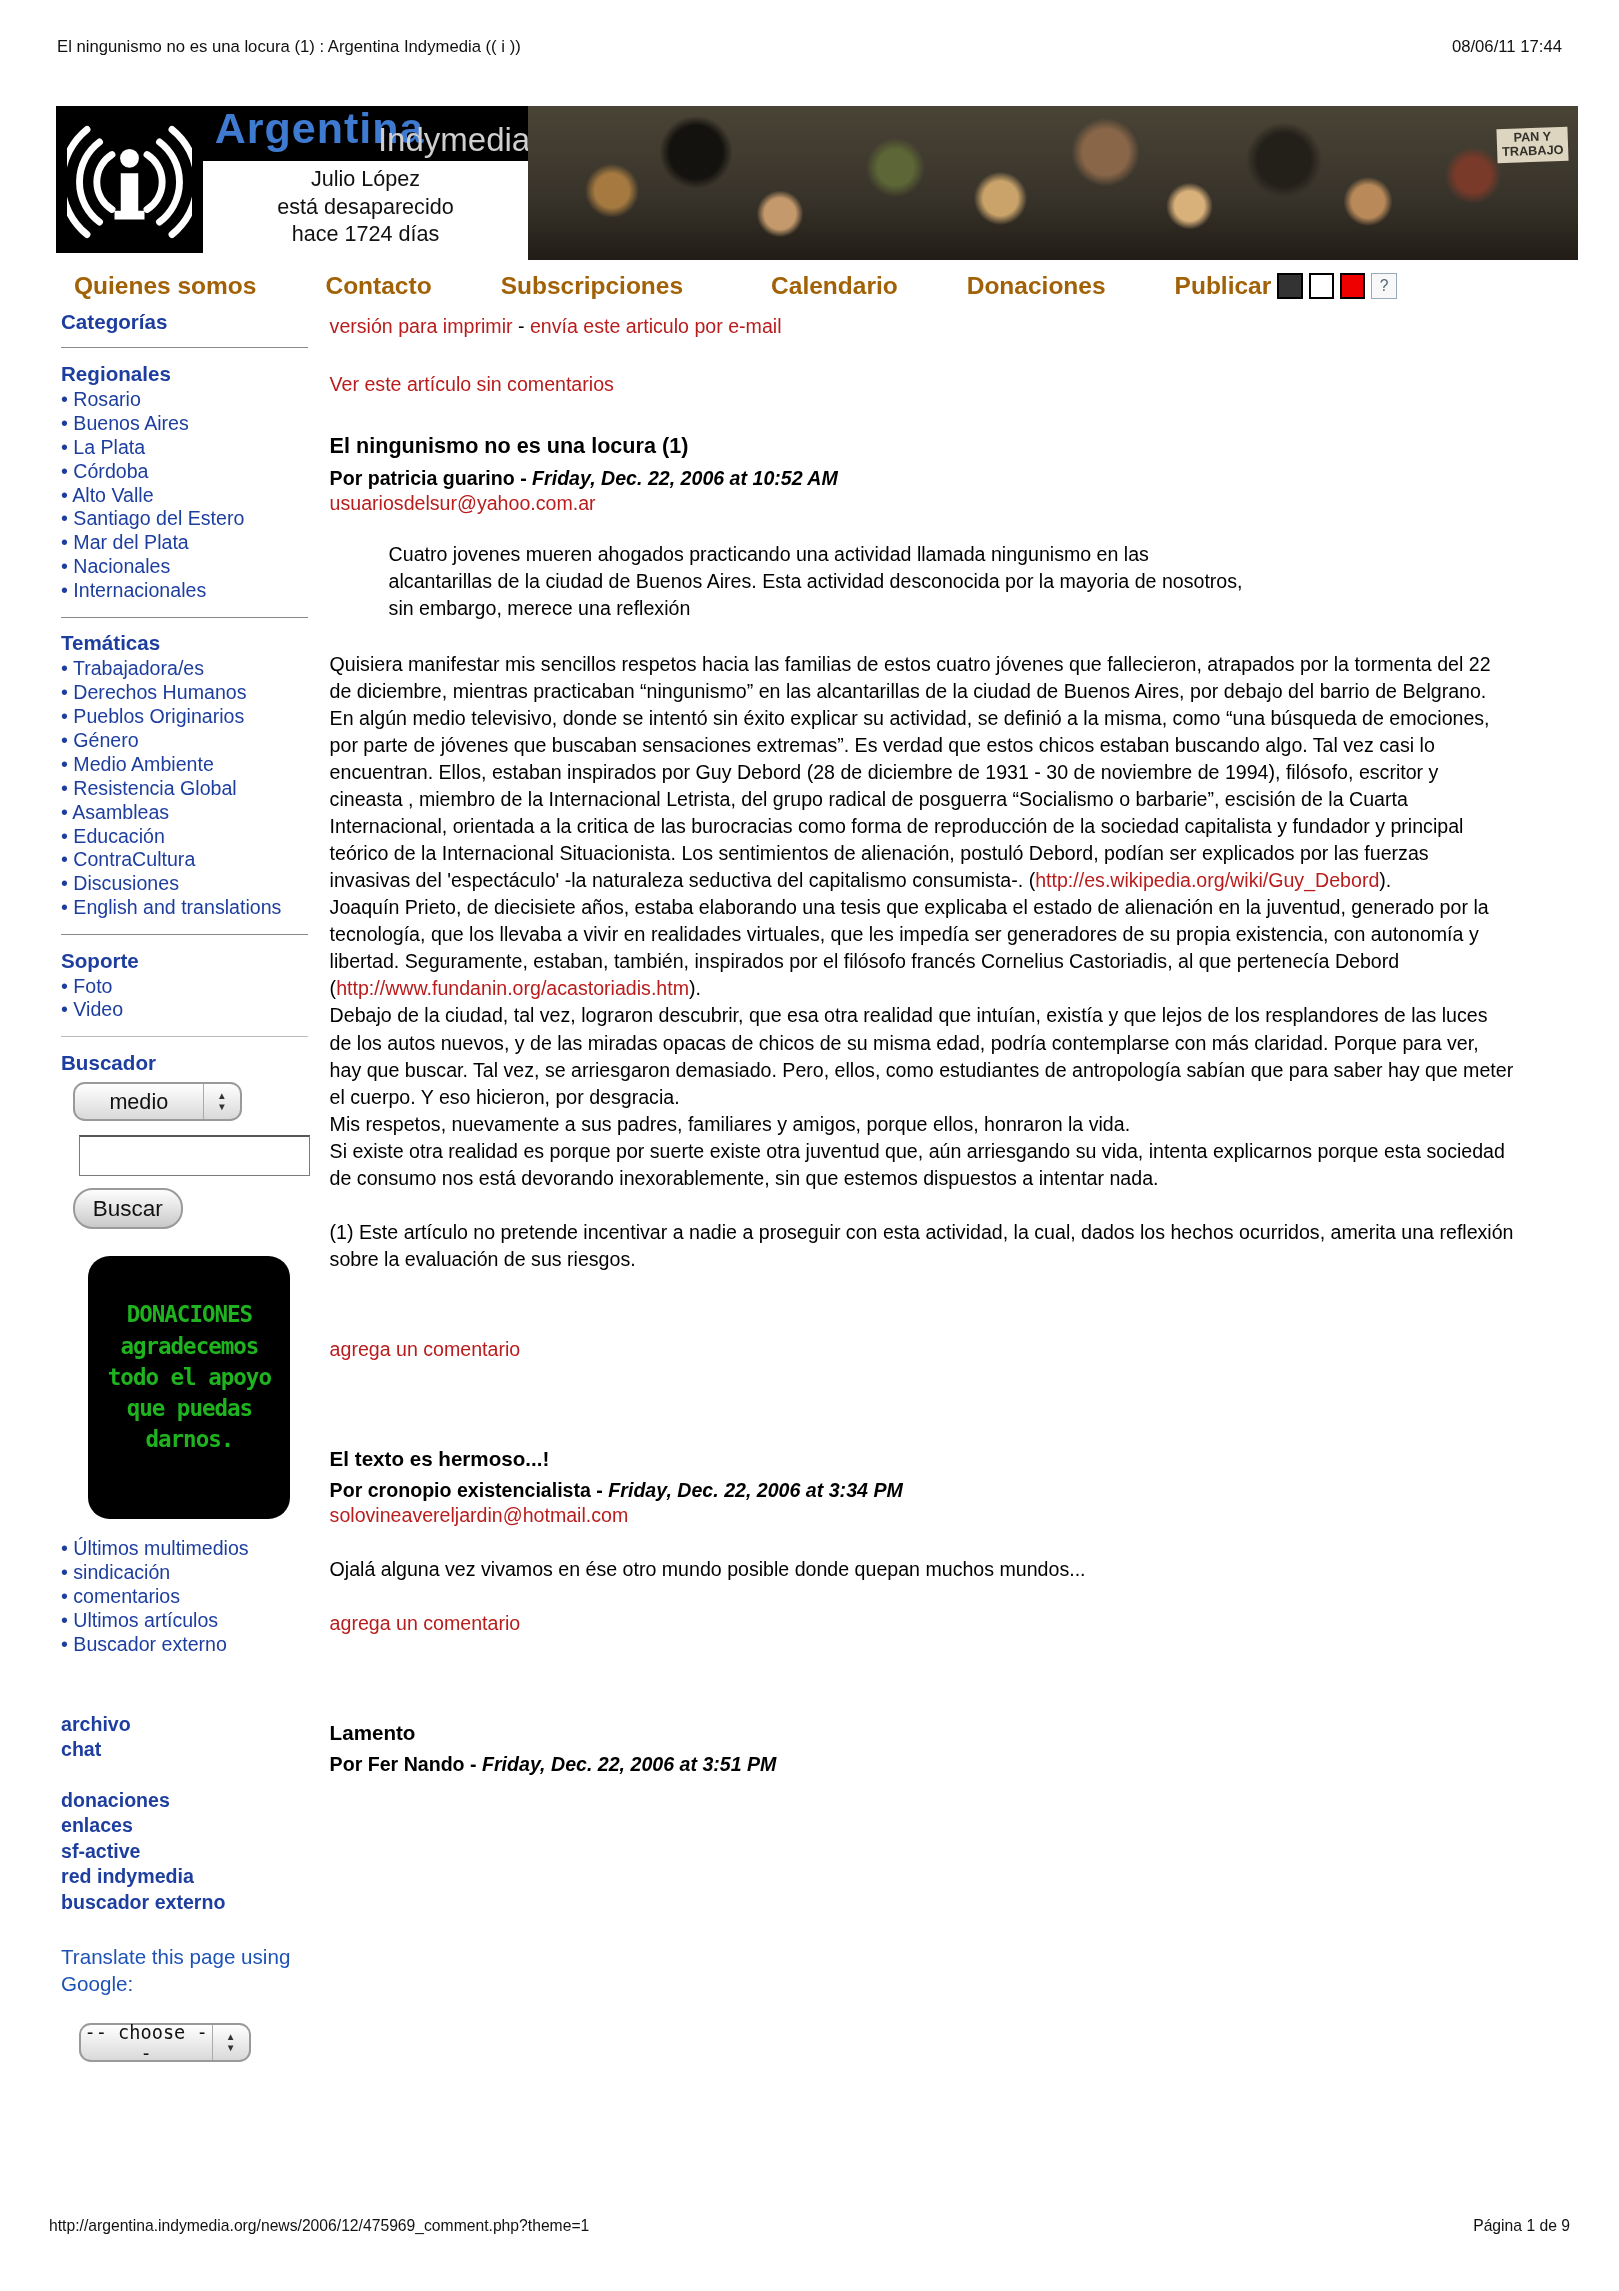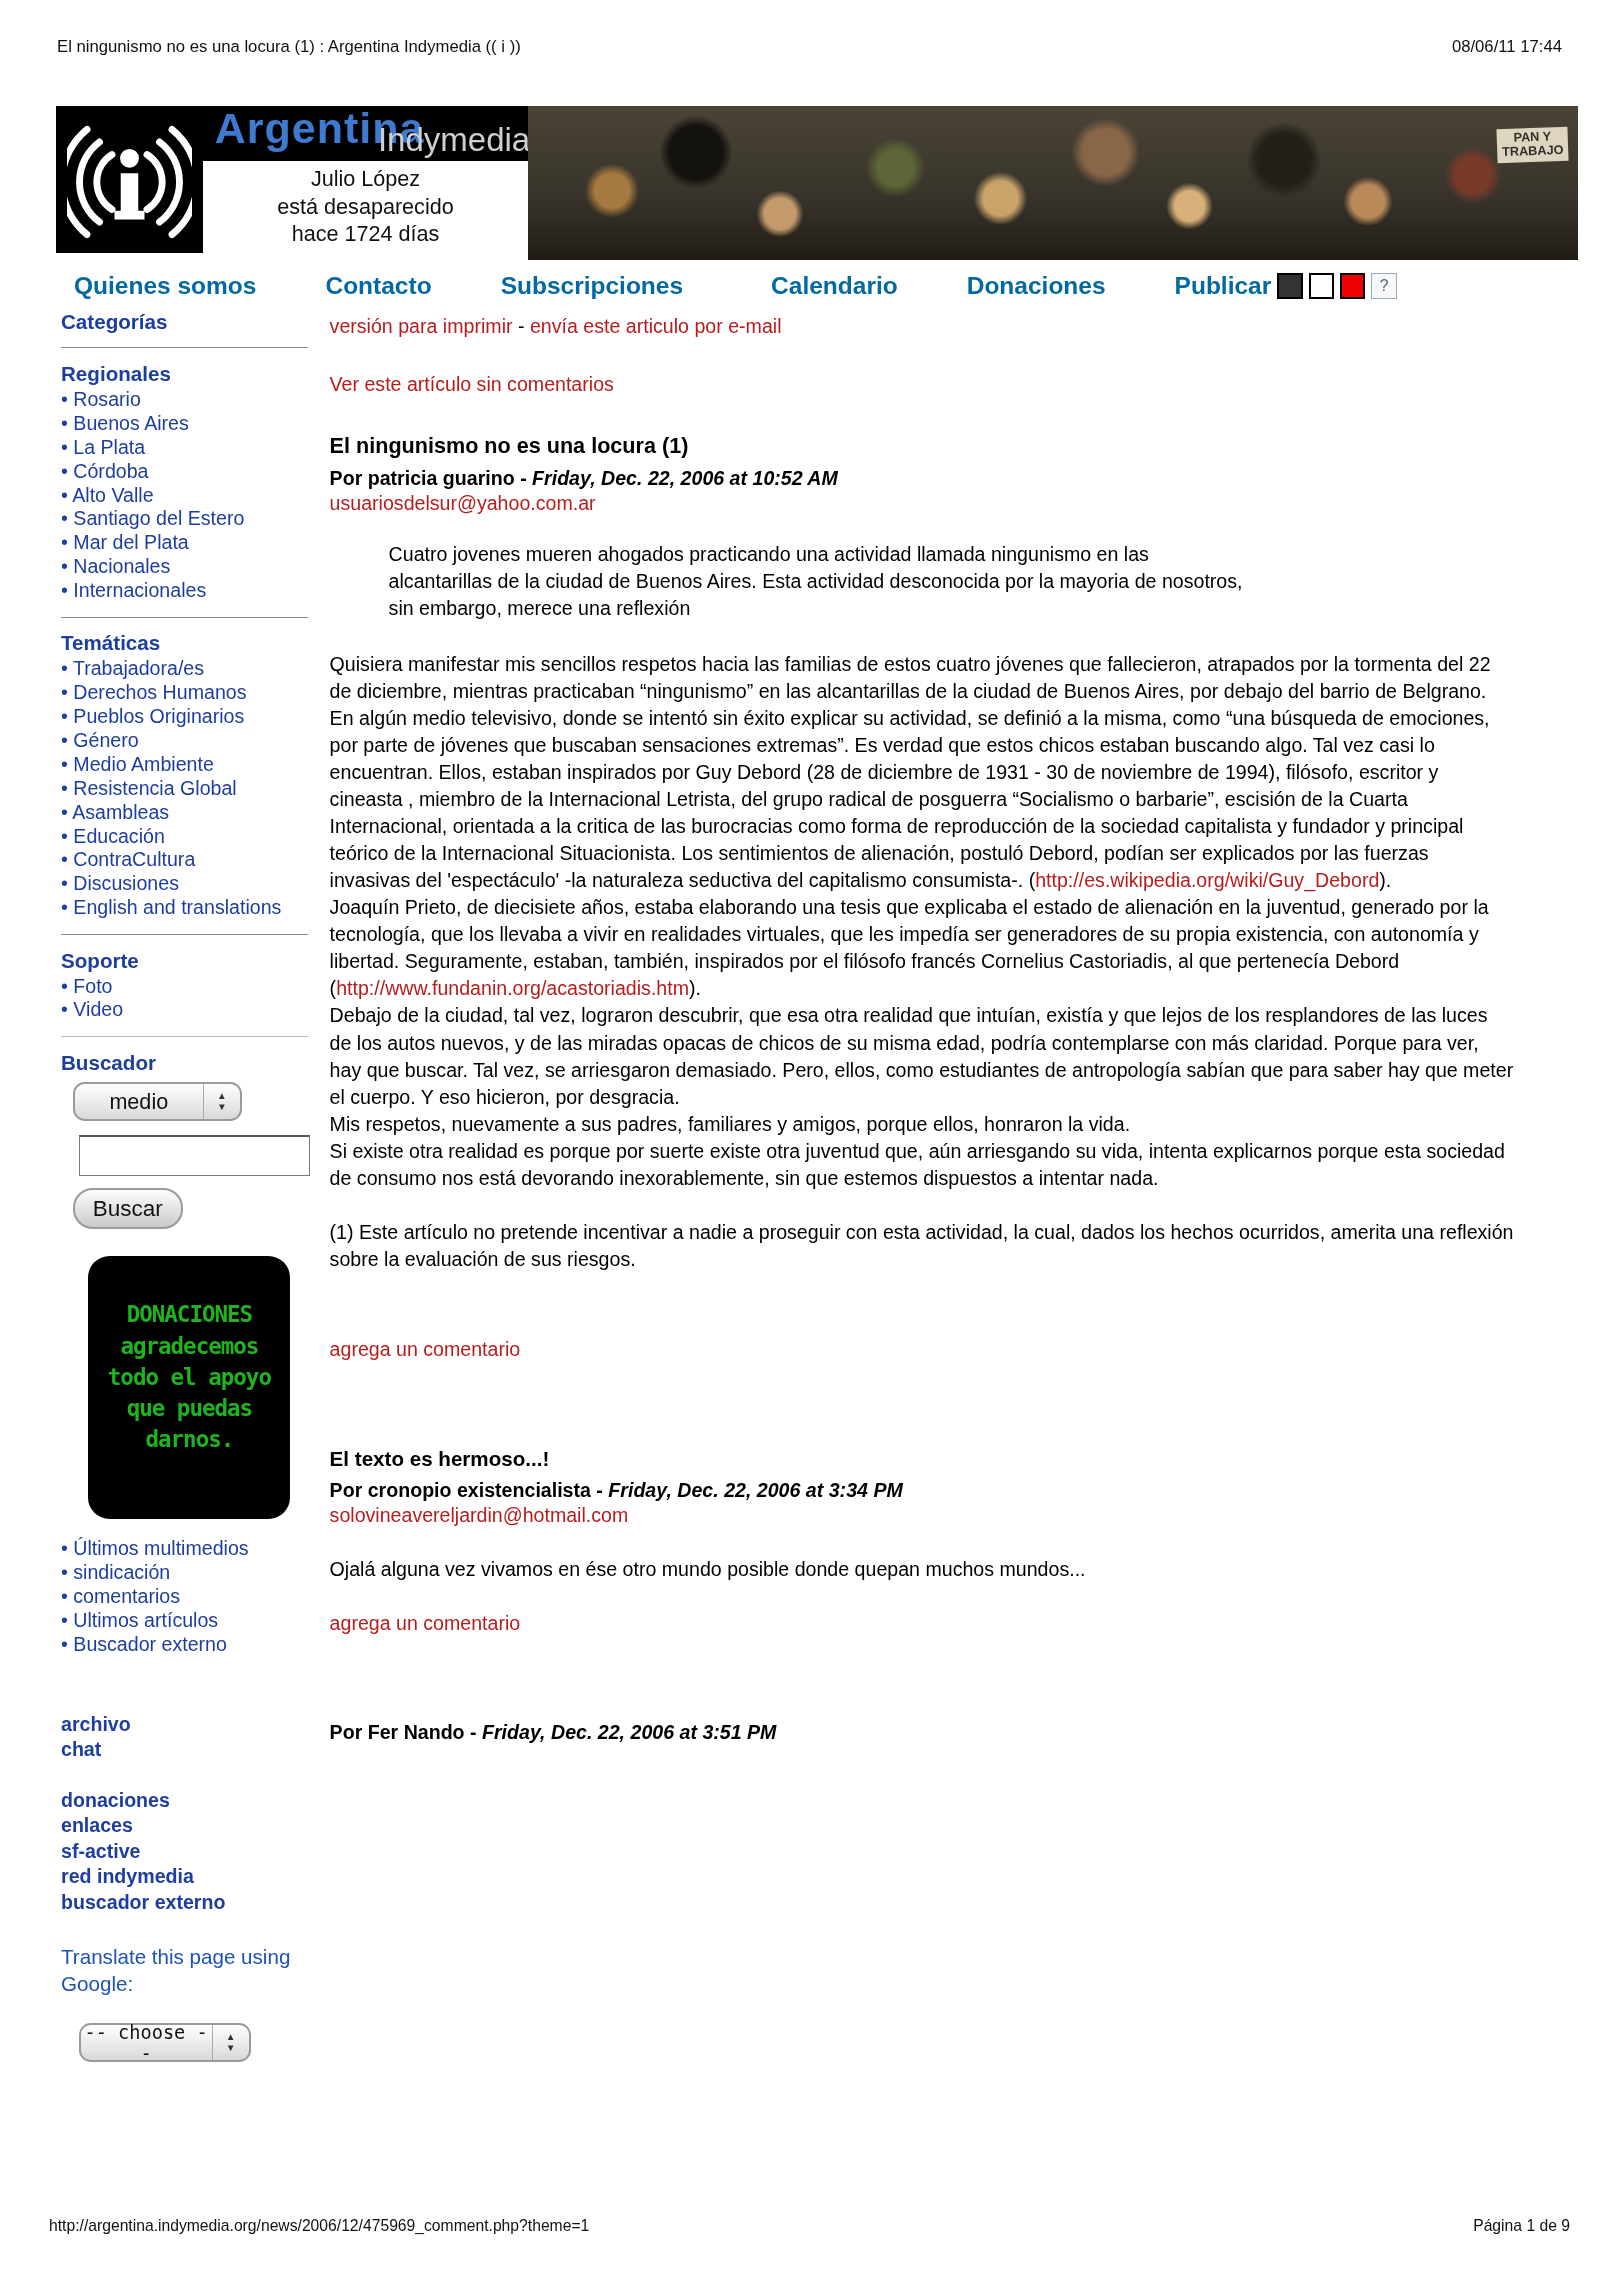--- a/index.html
+++ b/index.html
@@ -56,21 +56,21 @@
     position:absolute; right:9.8px; top:21.6px; background:#ddd5c0; color:#33302a;
     font-size:12.7px; font-weight:bold; line-height:1.1; padding:2.9px 4.9px;
     transform:rotate(-2deg); text-align:center; white-space:pre-line;
   }
 
   
   .nav {
     display:flex; align-items:center; margin:11.8px 57px 0 74px;
     font-size:24.5px; font-weight:bold;
   }
-  .nav-item { margin-right:69px; color:#0369a1; }
+  .nav-item { margin-right:69px; color:#a16207; }
   .nav-item:nth-child(3){ margin-right:88px; }
   .nav-squares { display:flex; align-items:center; gap:5.9px; margin-left:2px; }
   .sq { width:25.5px; height:25.5px; border:2px solid #000; display:inline-block; }
   .qbox {
     width:25.5px; height:25.5px; border:1px solid #9ab; background:#f8f8f8;
     font-size:15.7px; font-weight:normal; color:#567;
     display:inline-flex; align-items:center; justify-content:center;
   }
 
   
@@ -330,20 +330,21 @@
       <div class="byline">
         <span>Por cronopio existencialista - </span><em>Friday, Dec. 22, 2006 at 3:34 PM</em>
       </div>
       <a class="blue author-email">solovineavereljardin@hotmail.com</a>
       <div class="c-body">Ojalá alguna vez vivamos en ése otro mundo posible donde quepan muchos mundos...</div>
       <a class="blue add-comment">agrega un comentario</a>
     </div>
 
     
     <div class="comment">
+      <div class="c-title">Lamento</div>
       <div class="byline">
         <span>Por Fer Nando - </span><em>Friday, Dec. 22, 2006 at 3:51 PM</em>
       </div>
     </div>
   </div>
 </div>
 
 <div class="footer">
   <span>http://argentina.indymedia.org/news/2006/12/475969_comment.php?theme=1</span>
   <span>Página 1 de 9</span>

